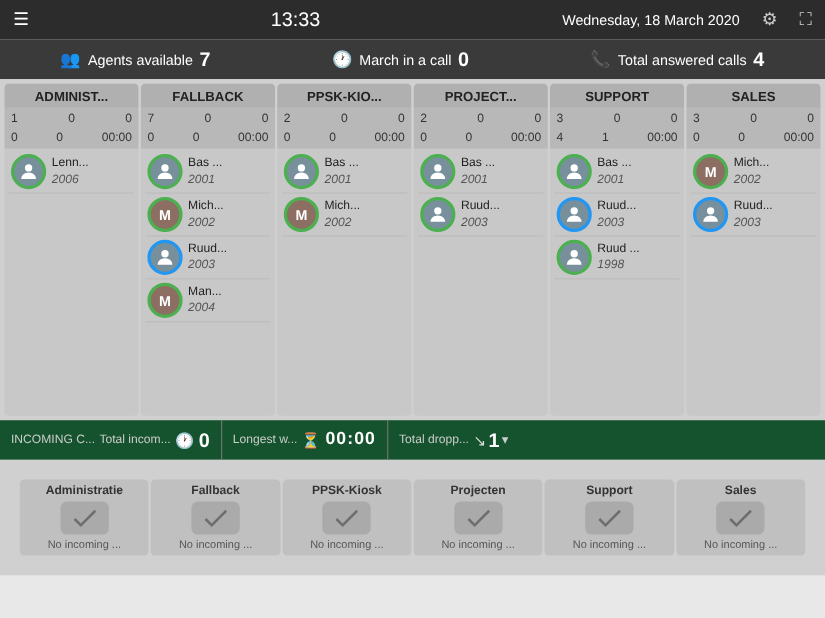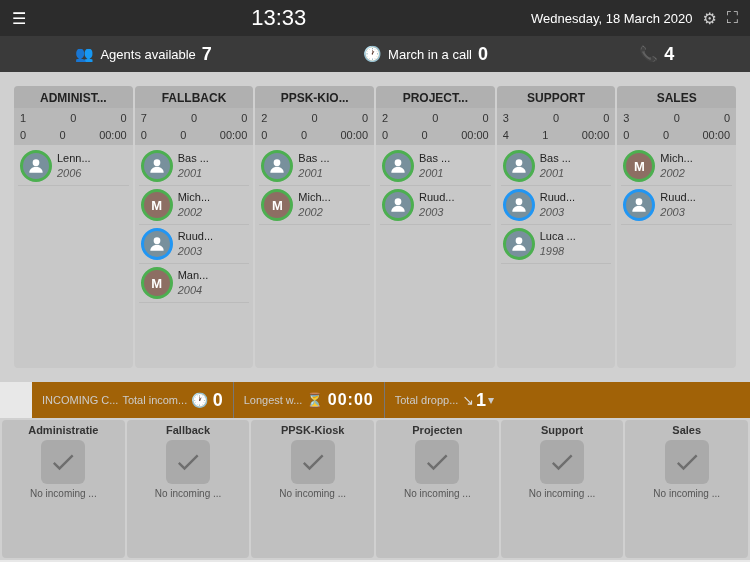--- a/index.html
+++ b/index.html
@@ -9,22 +9,22 @@
     .top-bar {
       background: #2c2c2c;
       color: white;
       display: flex;
       align-items: center;
       justify-content: space-between;
       padding: 0 12px;
       height: 36px;
     }
     .top-bar-left { display: flex; align-items: center; gap: 8px; font-size: 13px; }
-    .top-bar-center { font-size: 22px; font-weight: 300; }
-    .top-bar-right { display: flex; align-items: center; gap: 10px; font-size: 13px; }
+    .top-bar-center { font-size: 18px; font-weight: 300; }
+    .top-bar-right { display: flex; align-items: center; gap: 20px; font-size: 13px; }
     .top-icon { color: #ccc; font-size: 16px; cursor: pointer; }
 
     
     .stats-bar {
       background: #3a3a3a;
       color: white;
       display: flex;
       align-items: center;
       justify-content: space-around;
       height: 36px;
@@ -32,23 +32,24 @@
     }
     .stat-item { display: flex; align-items: center; gap: 6px; }
     .stat-icon { font-size: 15px; color: #aaa; }
     .stat-number { font-size: 18px; font-weight: bold; color: white; }
 
     
     .queues-area {
       display: flex;
       background: #d0d0d0;
       gap: 2px;
-      padding: 14px;
+      padding: 4px;
       height: 310px;
       overflow: hidden;
+      justify-content: center;
     }
     .queue-col {
       flex: 1;
       background: #c8c8c8;
       border-radius: 4px;
       overflow: hidden;
       display: flex;
       flex-direction: column;
     }
     .queue-header {
@@ -97,27 +98,26 @@
       overflow: hidden;
     }
     .agent-avatar.blue-border { border-color: #2196f3; }
     .agent-avatar.green-border { border-color: #4caf50; }
     .agent-info { font-size: 11px; line-height: 1.4; }
     .agent-name { font-weight: normal; color: #222; }
     .agent-ext { color: #555; font-style: italic; }
 
     
     .bottom-status-bar {
-      background: #a16207;
+      background: #14532d;
       color: white;
       display: flex;
       align-items: center;
       height: 36px;
       font-size: 12px;
-      margin-left: 32px;
     }
     .bs-item {
       display: flex;
       align-items: center;
       gap: 4px;
       padding: 0 10px;
       border-right: 1px solid #777;
       height: 100%;
     }
     .bs-item:last-child { border-right: none; }
@@ -126,22 +126,22 @@
     .bs-time { font-size: 16px; font-weight: bold; letter-spacing: 1px; }
     .bs-icon { font-size: 14px; color: #ddd; }
     .bs-dropdown { display: flex; align-items: center; gap: 2px; cursor: pointer; }
     .dropdown-arrow { font-size: 12px; color: #ccc; }
 
     
     .incoming-area {
       display: flex;
       background: #d0d0d0;
       gap: 2px;
-      padding: 2px;
-      height: 142px;
+      padding: 18px;
+      height: 105px;
     }
     .incoming-col {
       flex: 1;
       background: #c0c0c0;
       border-radius: 4px;
       display: flex;
       flex-direction: column;
       align-items: center;
       padding: 4px;
     }
@@ -189,20 +189,21 @@
     <span>Agents available</span>
     <span class="stat-number">7</span>
   </div>
   <div class="stat-item">
     <span class="stat-icon">🕐</span>
     <span>March in a call</span>
     <span class="stat-number">0</span>
   </div>
   <div class="stat-item">
     <span class="stat-icon">📞</span>
+    <span>Total answered calls</span>
     <span class="stat-number">4</span>
   </div>
 </div>
 
 <div class="queues-area" id="queues-area">
 <div class="queue-col">
       <div class="queue-header">ADMINIST...</div>
       <div class="queue-stats">
         <div class="queue-stats-row">
           <span>1</span>
@@ -402,21 +403,21 @@
           </div>
         </div>
         <div class="agent-item">
           <div class="agent-avatar green-border" style="border-color: rgb(76, 175, 80);">
             <svg width="20" height="20" viewBox="0 0 24 24" fill="white">
               <circle cx="12" cy="8" r="4"></circle>
               <path d="M4 20c0-4 3.6-7 8-7s8 3 8 7"></path>
             </svg>
           </div>
           <div class="agent-info">
-            <div class="agent-name">Luca ...</div>
+            <div class="agent-name">Ruud ...</div>
             <div class="agent-ext">1998</div>
           </div>
         </div>
       </div>
     </div>
     <div class="queue-col">
       <div class="queue-header">SALES</div>
       <div class="queue-stats">
         <div class="queue-stats-row">
           <span>3</span>

